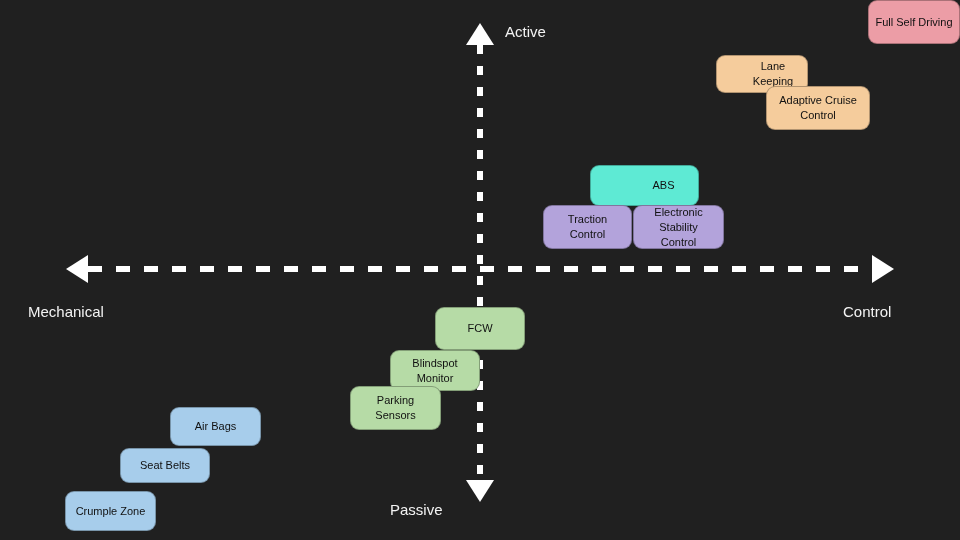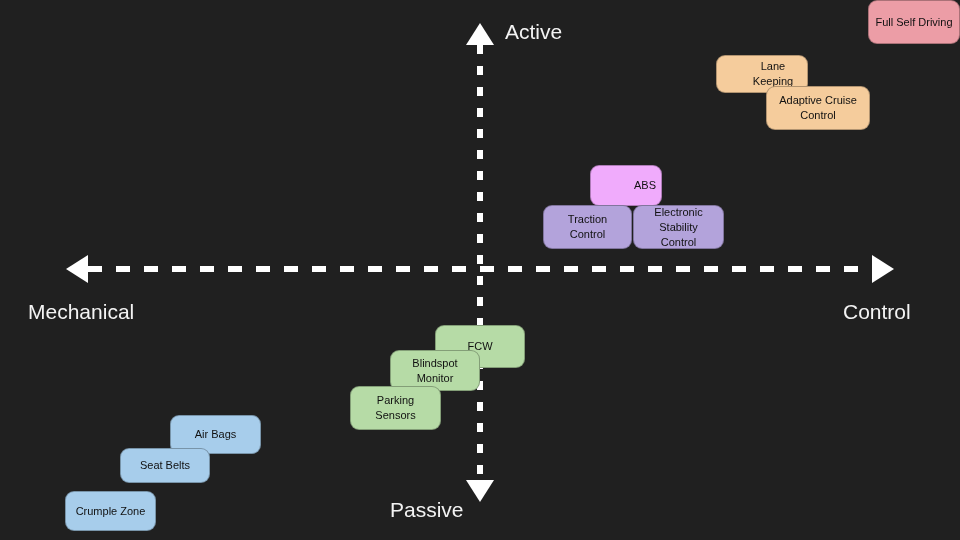--- a/index.html
+++ b/index.html
@@ -54,21 +54,21 @@
   .arrow-down {
     border-left: 14px solid transparent;
     border-right: 14px solid transparent;
     border-top: 22px solid #ffffff;
   }
 
   
   .axis-label {
     position: absolute;
     color: #f3f3f3;
-    font-size: 21px;
+    font-size: 15px;
     line-height: 22px;
     white-space: nowrap;
   }
 
   
   .node {
     position: absolute;
     box-sizing: border-box;
     border-radius: 9px;
     color: #111111;
@@ -104,39 +104,39 @@
   <div id="nodes-layer">
       <div class="node" style="left: 868px; top: 0px; width: 92px; height: 44px; background: rgb(236, 157, 166); z-index: 10;">
         <span>Full Self Driving</span>
       </div>
       <div class="node" style="left: 716px; top: 55px; width: 92px; height: 38px; background: rgb(245, 204, 156); z-index: 11; padding-left: 28px;">
         <span>Lane Keeping</span>
       </div>
       <div class="node" style="left: 766px; top: 86px; width: 104px; height: 44px; background: rgb(245, 204, 156); z-index: 12;">
         <span>Adaptive Cruise Control</span>
       </div>
-      <div class="node" style="left: 590px; top: 165px; width: 72px; height: 41px; background: #f0abfc; z-index: 13; padding-left: 44px;">
+      <div class="node" style="left: 590px; top: 165px; width: 109px; height: 41px; background: #5eead4; z-index: 13; padding-left: 44px;">
         <span>ABS</span>
       </div>
       <div class="node" style="left: 543px; top: 205px; width: 89px; height: 44px; background: rgb(179, 163, 219); z-index: 14;">
         <span>Traction Control</span>
       </div>
       <div class="node" style="left: 633px; top: 205px; width: 91px; height: 44px; background: rgb(179, 163, 219); z-index: 15;">
         <span>Electronic Stability Control</span>
       </div>
-      <div class="node" style="left: 435px; top: 307px; width: 90px; height: 43px; background: rgb(182, 219, 166); z-index: 16; margin-top: 18px;">
+      <div class="node" style="left: 435px; top: 307px; width: 90px; height: 43px; background: rgb(182, 219, 166); z-index: 16;">
         <span>FCW</span>
       </div>
       <div class="node" style="left: 390px; top: 350px; width: 90px; height: 41px; background: rgb(182, 219, 166); z-index: 17;">
         <span>Blindspot Monitor</span>
       </div>
       <div class="node" style="left: 350px; top: 386px; width: 91px; height: 44px; background: rgb(182, 219, 166); z-index: 18;">
         <span>Parking Sensors</span>
       </div>
-      <div class="node" style="left: 170px; top: 407px; width: 91px; height: 39px; background: rgb(167, 205, 235); z-index: 19; margin-top: 8px;">
+      <div class="node" style="left: 170px; top: 407px; width: 91px; height: 39px; background: rgb(167, 205, 235); z-index: 19;">
         <span>Air Bags</span>
       </div>
       <div class="node" style="left: 120px; top: 448px; width: 90px; height: 35px; background: rgb(167, 205, 235); z-index: 20;">
         <span>Seat Belts</span>
       </div>
       <div class="node" style="left: 65px; top: 491px; width: 91px; height: 40px; background: rgb(167, 205, 235); z-index: 21;">
         <span>Crumple Zone</span>
       </div>
     </div>
 </div>

